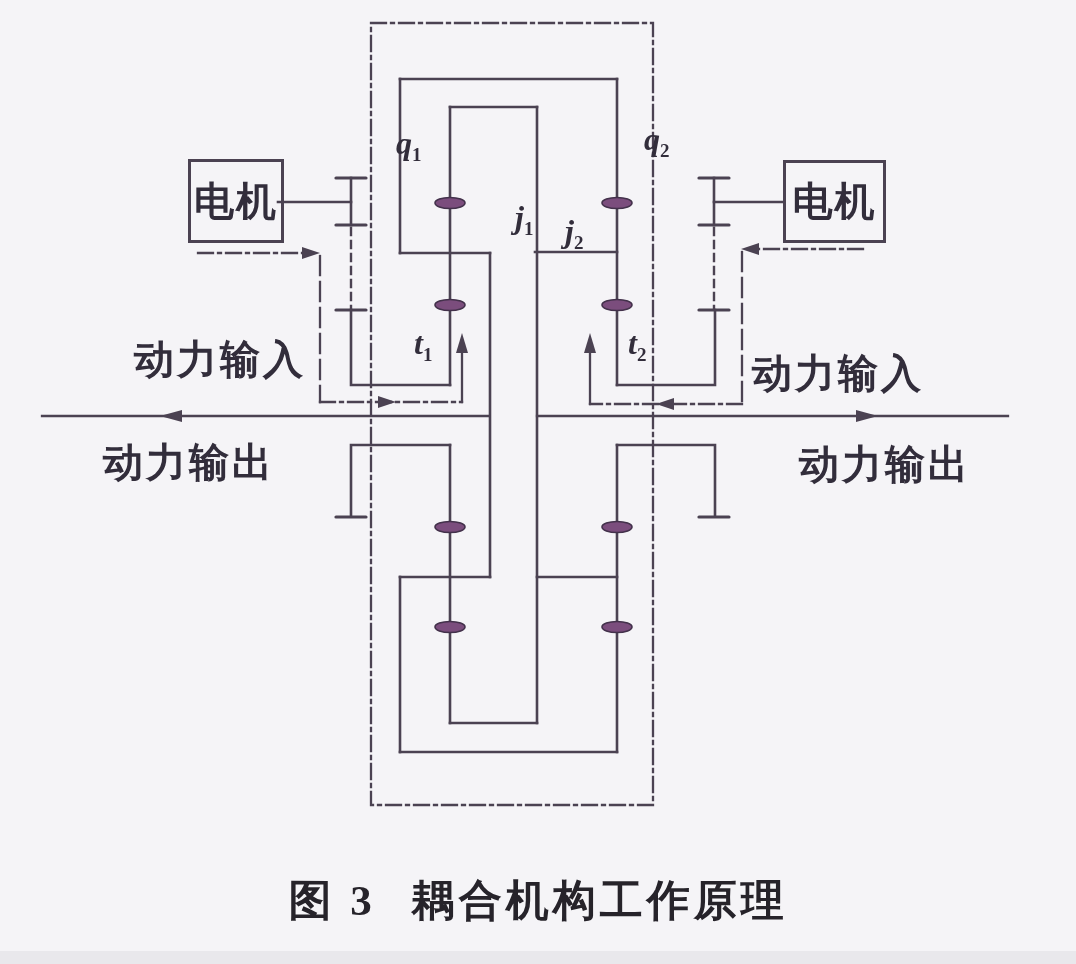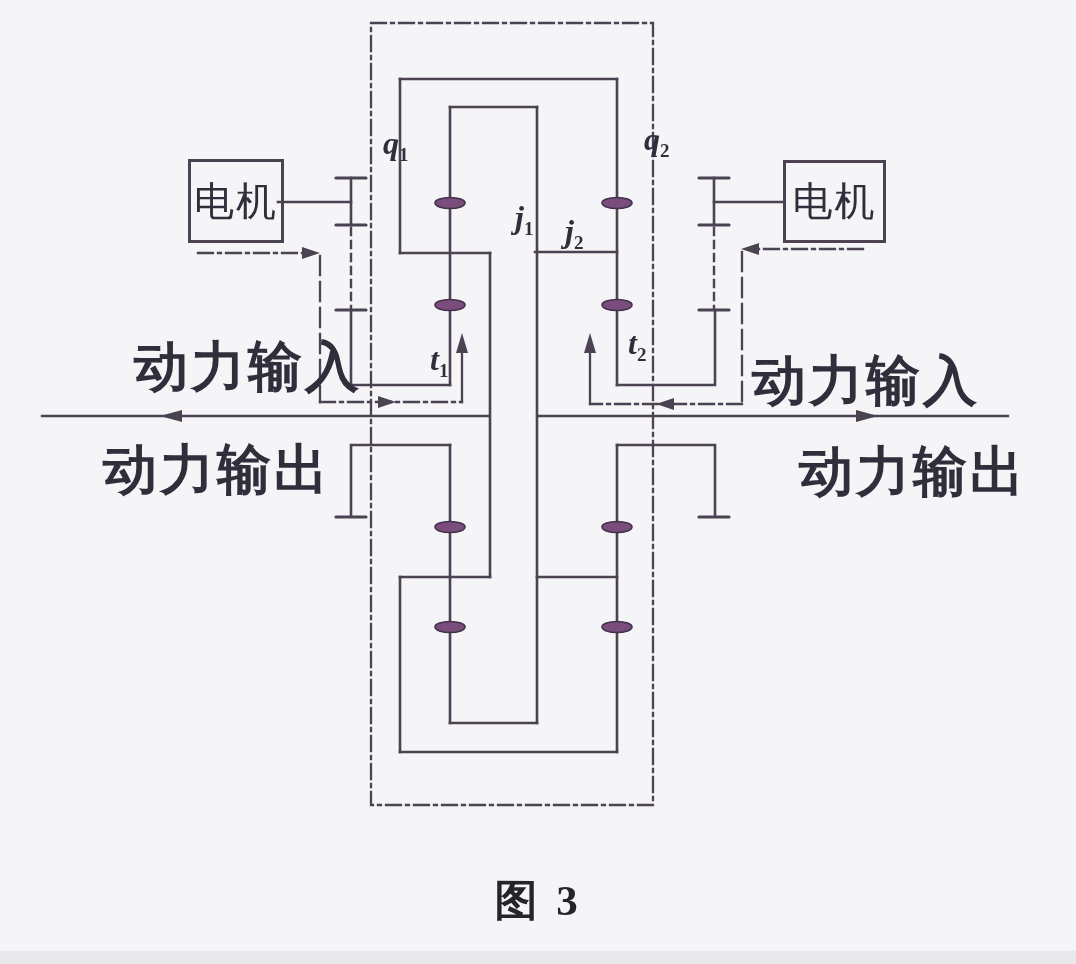--- a/index.html
+++ b/index.html
@@ -17,25 +17,25 @@
   .thin{stroke-width:2.3;}
   .dashdot{stroke-dasharray:15 5 3 5;}
   .longdash{stroke-dasharray:19 7;}
   .clutchdash{stroke-dasharray:7 6;stroke-width:2.4;}
   .tick{stroke:var(--line);stroke-width:3.2;stroke-linecap:round;}
   .gear{fill:var(--gear-fill);stroke:var(--gear-stroke);stroke-width:1.6;}
   .arrow{fill:var(--line);stroke:none;}
   .lbl{position:absolute;color:var(--text);white-space:nowrap;line-height:1;}
   .shaft-lbl{font-size:32px;font-style:italic;font-weight:600;}
   .shaft-lbl sub{font-size:19px;font-style:normal;line-height:0;}
-  .cjk{font-size:54px;letter-spacing:3px;font-weight:600;}
+  .cjk{font-size:40px;letter-spacing:3px;font-weight:600;}
   .motor-box{
     position:absolute;display:flex;align-items:center;justify-content:center;
     border:3px solid var(--line);color:var(--text);
-    font-size:40px;font-weight:400;letter-spacing:2px;background:transparent;
+    font-size:40px;font-weight:700;letter-spacing:2px;background:transparent;
   }
   .caption{
     position:absolute;left:0;right:0;top:872px;display:flex;justify-content:center;gap:36px;
     color:var(--caption);font-size:43px;font-weight:700;letter-spacing:4px;
   }
   .bottom-strip{position:absolute;left:0;right:0;bottom:0;height:13px;background:#e9e8ec;}
 </style>
 </head>
 <body>
 
@@ -130,30 +130,31 @@
     </g>
   </svg>
 
   <div class="motor-box" style="left:188px;top:159px;width:90px;height:78px;">
     <span>电机</span>
   </div>
   <div class="motor-box" style="left:783px;top:160px;width:97px;height:77px;">
     <span>电机</span>
   </div>
 
-  <div class="lbl shaft-lbl" style="left:383px;top:127px;"><span>q</span><sub>1</sub></div>
+  <div class="lbl shaft-lbl" style="left:396px;top:127px;"><span>q</span><sub>1</sub></div>
   <div class="lbl shaft-lbl" style="left:620px;top:123px;margin-left:24px;"><span>q</span><sub>2</sub></div>
   <div class="lbl shaft-lbl" style="left:470px;top:201px;margin-left:45px;"><span>j</span><sub>1</sub></div>
   <div class="lbl shaft-lbl" style="left:565px;top:215px;"><span>j</span><sub>2</sub></div>
-  <div class="lbl shaft-lbl" style="left:430px;top:327px;margin-top:16px;"><span>t</span><sub>1</sub></div>
+  <div class="lbl shaft-lbl" style="left:414px;top:327px;"><span>t</span><sub>1</sub></div>
   <div class="lbl shaft-lbl" style="left:628px;top:327px;font-family:Liberation Serif, serif;"><span>t</span><sub>2</sub></div>
 
   <div class="lbl cjk" style="left:134px;top:340px;">动力输入</div>
   <div class="lbl cjk" style="left:752px;top:354px;">动力输入</div>
   <div class="lbl cjk" style="left:103px;top:443px;">动力输出</div>
   <div class="lbl cjk" style="left:799px;top:445px;">动力输出</div>
 
   <div class="caption">
     <span>图 3</span>
+    <span>耦合机构工作原理</span>
   </div>
 
   <div class="bottom-strip"></div>
 </div>
 
 </body></html>

